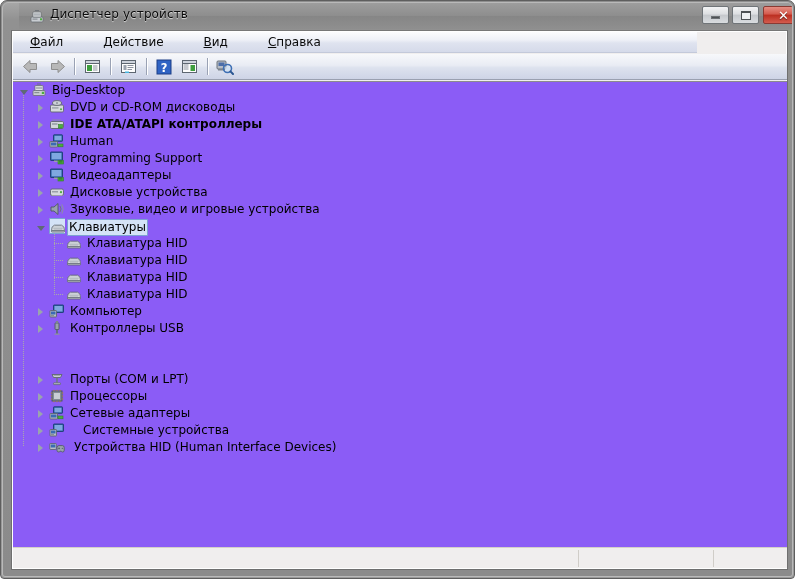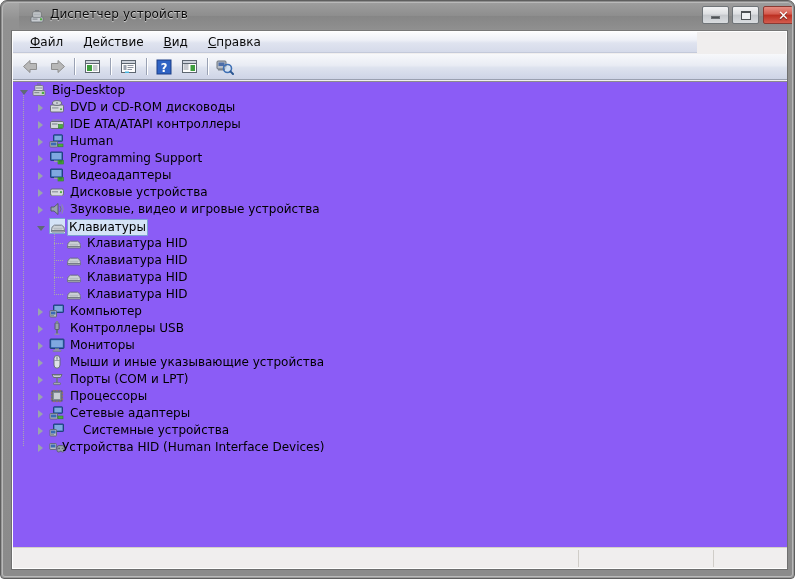--- a/index.html
+++ b/index.html
@@ -113,20 +113,21 @@
   
   #menubar {
     position: absolute;
     left: 1px; top: 1px;
     width: 684px; height: 21px;
     background: linear-gradient(to bottom, #fcfcfe 0%, #eef0f7 40%, #dfe3ef 55%, #d5daea 100%);
     border-bottom: 1px solid #c3c9da;
     display: flex;
     align-items: center;
     padding-left: 8px;
+    gap: 20px;
   }
   .menu-item {
     font-size: 12px;
     color: #0a0a0a;
     padding: 2px 9px 3px 9px;
     margin-right: 2px;
     white-space: nowrap;
     cursor: default;
     line-height: 14px;
   }
@@ -405,21 +406,21 @@
               </div>
               <div class="ticon" style="left: 36px; top: 0px;"><svg width="16" height="16" viewBox="0 0 16 16">
                   <rect x="1.5" y="6" width="13" height="7" rx="1.2" fill="#d7dade" stroke="#61676d" stroke-width="0.9"></rect>
                   <rect x="3" y="8.2" width="6.5" height="1.4" fill="#9ba1a8"></rect>
                   <circle cx="12" cy="10.2" r="1" fill="#4caf3f"></circle>
                   <ellipse cx="8" cy="4" rx="4.5" ry="2.4" fill="#cdd2d8" stroke="#61676d" stroke-width="0.9"></ellipse>
                   <ellipse cx="8" cy="4" rx="1.2" ry="0.7" fill="#7d848c"></ellipse>
                 </svg></div>
               <div class="tlabel" style="left: 55px;">DVD и CD-ROM дисководы</div>
             </div>
-            <div class="row" style="position: absolute; top: 34px; left: 0px; right: 0px;">
+            <div class="row" style="position: absolute; top: 34px; left: 0px; right: 0px; font-weight: bold;">
               <div class="twisty" style="left: 22px; top: 3px;">
                 <div class="tri-collapsed"></div>
               </div>
               <div class="ticon" style="left: 36px; top: 0px;"><svg width="16" height="16" viewBox="0 0 16 16">
                   <rect x="1.5" y="5.5" width="13" height="7" rx="1.2" fill="#d2d6da" stroke="#61676d" stroke-width="0.9"></rect>
                   <rect x="3" y="7.2" width="5.5" height="1.6" fill="#9aa0a7"></rect>
                   <rect x="9.5" y="8.5" width="4" height="3.5" fill="#4caf3f" stroke="#2f7f26" stroke-width="0.6"></rect>
                   <path d="M3 4 L12 4" stroke="#8a9098" stroke-width="0.9"></path>
                 </svg></div>
               <div class="tlabel" style="left: 55px;">IDE ATA/ATAPI контроллеры</div>
@@ -546,44 +547,20 @@
               <div class="twisty" style="left: 22px; top: 3px;">
                 <div class="tri-collapsed"></div>
               </div>
               <div class="ticon" style="left: 36px; top: 0px;"><svg width="16" height="16" viewBox="0 0 16 16">
                   <rect x="6" y="3" width="4" height="6.5" rx="0.6" fill="#9aa3ad" stroke="#4f5862" stroke-width="0.9"></rect>
                   <rect x="6.9" y="1" width="2.2" height="2.2" fill="#7d858f"></rect>
                   <path d="M8 9.5 L8 14" stroke="#5f6870" stroke-width="1.6"></path>
                   <rect x="5.5" y="13.4" width="5" height="1.4" rx="0.4" fill="#8d949d"></rect>
                 </svg></div>
               <div class="tlabel" style="left: 55px;">Контроллеры USB</div>
-            </div>
-            <div class="row" style="position: absolute; top: 255px; left: 0px; right: 0px;">
-              <div class="twisty" style="left: 22px; top: 3px;">
-                <div class="tri-collapsed"></div>
-              </div>
-              <div class="ticon" style="left: 36px; top: 0px;"><svg width="16" height="16" viewBox="0 0 16 16">
-                  <rect x="1" y="2" width="14" height="9.5" rx="0.8" fill="#2e5fa8" stroke="#1c3d73" stroke-width="0.9"></rect>
-                  <rect x="2.2" y="3.2" width="11.6" height="7" fill="#7fa8e0"></rect>
-                  <rect x="6" y="11.5" width="4" height="2" fill="#98a0ab"></rect>
-                  <rect x="4" y="13.2" width="8" height="1.3" rx="0.4" fill="#b0b6be" stroke="#6b727a" stroke-width="0.6"></rect>
-                </svg></div>
-              <div class="tlabel" style="left: 55px;">Мониторы</div>
-            </div>
-            <div class="row" style="position: absolute; top: 272px; left: 0px; right: 0px;">
-              <div class="twisty" style="left: 22px; top: 3px;">
-                <div class="tri-collapsed"></div>
-              </div>
-              <div class="ticon" style="left: 36px; top: 0px;"><svg width="16" height="16" viewBox="0 0 16 16">
-                  <path d="M5 4.5 Q5 1.5 8 1.5 Q11 1.5 11 4.5 L11 11 Q11 14.2 8 14.2 Q5 14.2 5 11 Z" fill="#dfe3e7" stroke="#5e666f" stroke-width="0.9"></path>
-                  <path d="M8 1.5 L8 6.5" stroke="#8d949d" stroke-width="0.8"></path>
-                  <path d="M5 6.5 L11 6.5" stroke="#8d949d" stroke-width="0.8"></path>
-                  <rect x="7.3" y="3" width="1.4" height="2.4" rx="0.6" fill="#9aa1a9"></rect>
-                </svg></div>
-              <div class="tlabel" style="left: 55px;">Мыши и иные указывающие устройства</div>
             </div>
             <div class="row" style="position: absolute; top: 289px; left: 0px; right: 0px;">
               <div class="twisty" style="left: 22px; top: 3px;">
                 <div class="tri-collapsed"></div>
               </div>
               <div class="ticon" style="left: 36px; top: 0px;"><svg width="16" height="16" viewBox="0 0 16 16">
                   <path d="M3 3.5 L13 3.5 L11.5 6.5 L4.5 6.5 Z" fill="#cfd4d9" stroke="#5e666f" stroke-width="0.9" stroke-linejoin="round"></path>
                   <path d="M4.5 4.6 L11.5 4.6" stroke="#8d949d" stroke-width="0.8"></path>
                   <path d="M8 6.5 L8 12" stroke="#6d757e" stroke-width="1.4"></path>
                   <rect x="4.5" y="11.8" width="7" height="1.8" rx="0.5" fill="#b5bac1" stroke="#5e666f" stroke-width="0.7"></rect>
@@ -633,21 +610,21 @@
                 <div class="tri-collapsed"></div>
               </div>
               <div class="ticon" style="left: 36px; top: 0px;"><svg width="16" height="16" viewBox="0 0 16 16">
                   <rect x="0.8" y="4.5" width="6.5" height="6" rx="0.6" fill="#b9bec6" stroke="#5d6670" stroke-width="0.85"></rect>
                   <rect x="1.8" y="5.5" width="4.5" height="3" fill="#3b6bb3"></rect>
                   <path d="M8 8.5 Q8 6.6 10 6.6 L13.4 6.6 Q15.2 6.6 15.2 8.6 L15.2 11.4 Q15.2 13 13.6 13 Q12.6 13 12.2 12.2 L11.2 12.2 Q10.8 13 9.8 13 Q8 13 8 11.4 Z" fill="#9aa3ad" stroke="#4f5862" stroke-width="0.85" stroke-linejoin="round"></path>
                   <rect x="9.2" y="9" width="1.8" height="0.7" fill="#4f5862"></rect>
                   <rect x="9.7" y="8.4" width="0.7" height="1.8" fill="#4f5862"></rect>
                   <circle cx="13.3" cy="9.3" r="0.6" fill="#4f5862"></circle>
                 </svg></div>
-              <div class="tlabel" style="left: 47px;">Устройства HID (Human Interface Devices)</div>
+              <div class="tlabel" style="left: 59px;">Устройства HID (Human Interface Devices)</div>
             </div>
           </div>
       </div>
 
       <div id="statusbar">
         <div class="status-text" style="left:6px;"></div>
         <div class="status-sep" style="left:565px;"></div>
         <div class="status-text" style="left:571px;"></div>
         <div class="status-sep" style="left:700px;"></div>
         <div class="status-text" style="left:706px;"></div>

